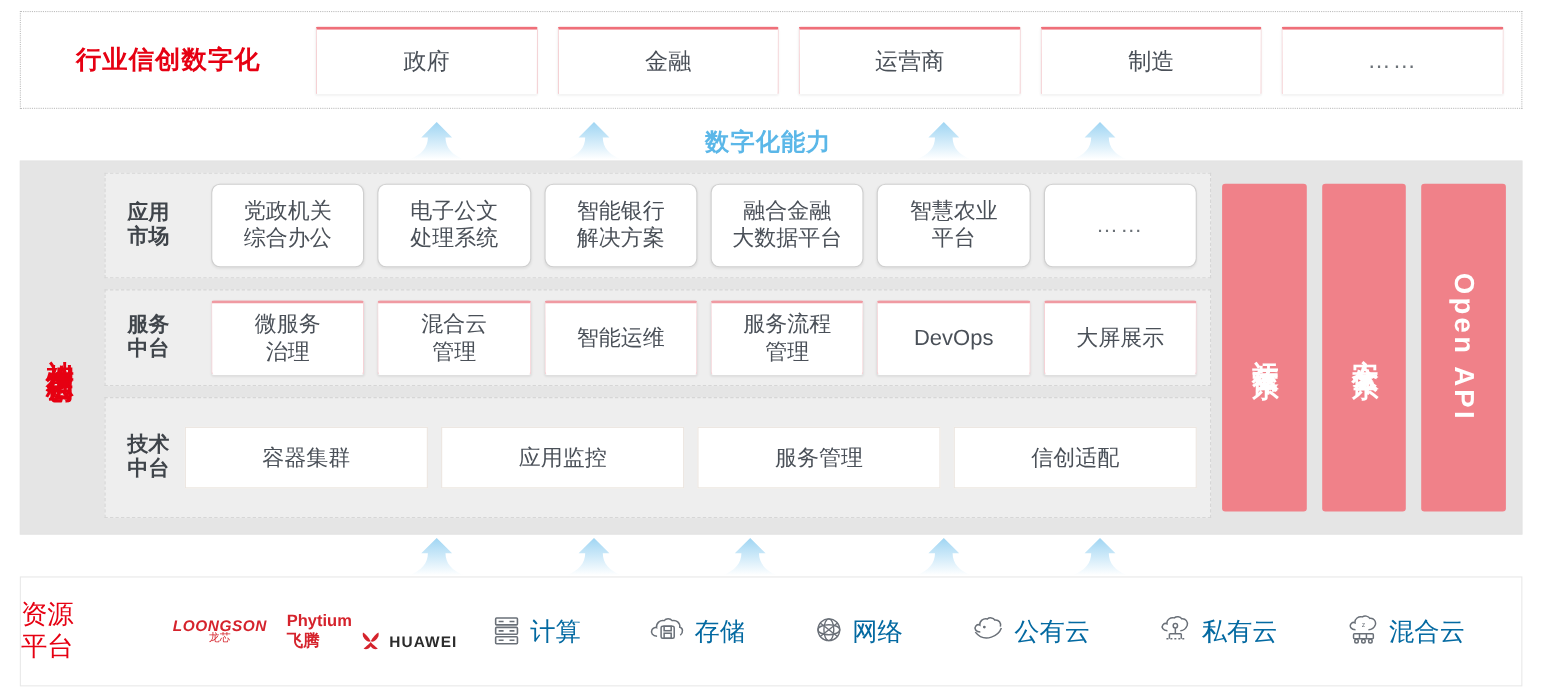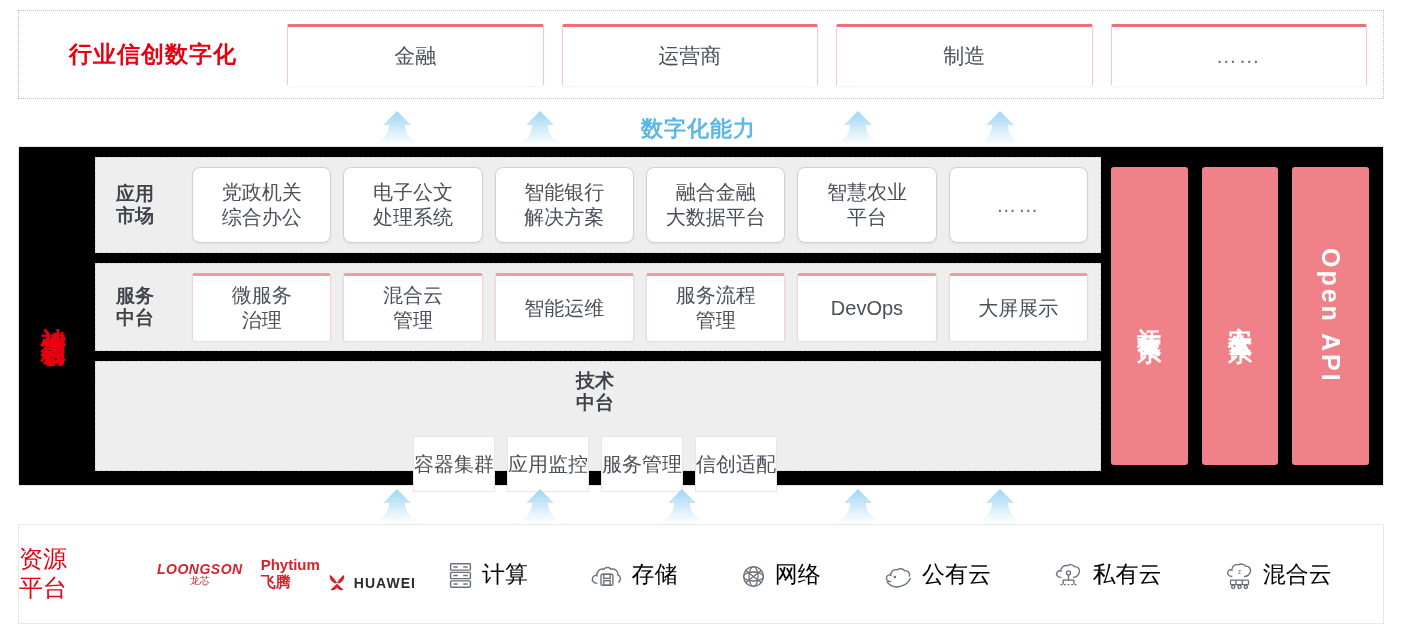--- a/index.html
+++ b/index.html
@@ -47,21 +47,21 @@
     font-size:22px; color:#5bb7e8; font-weight:bold; letter-spacing:1px;
   }
   .uarrow{
     position:absolute; bottom:0; width:54px; height:36px;
   }
   .uarrow svg{ display:block; width:54px; height:36px; }
 
   
   .platform{
     position:absolute; left:18px; top:146px; width:1366px; height:340px;
-    background:#000000;
+    background:#e5e5e5;
     border:1px solid #e4e4e4;
     display:flex;
   }
   .plat-title{
     flex:0 0 70px;
     display:flex; align-items:center; justify-content:center;
     color:#E60012; font-weight:bold; font-size:25px;
     line-height:1.12;
     padding-top:2px;
   }
@@ -73,21 +73,21 @@
   .rows-col{ flex:1; display:flex; flex-direction:column; gap:10px; }
 
   .tier{
     background:#eeeeee;
     border:1px dashed #d6d6d6;
     display:flex; align-items:center;
     padding:8px 12px 8px 6px;
   }
   .tier-app{ height:96px; }
   .tier-svc{ height:88px; }
-  .tier-tech{ height:110px;flex-direction:column; }
+  .tier-tech{ height:110px; }
 
   .tier-label{
     flex:0 0 66px; text-align:center;
     font-size:19px; font-weight:bold; color:#3f444a; line-height:1.15;
   }
   .tier-cards{ display:flex; gap:12px; flex:1;margin-left:24px; }
 
   
   .app-card{
     flex:1; background:#ffffff;
@@ -157,29 +157,30 @@
   }
   .logo-loongson .l2{ font-size:10px; color:#d5232c; }
   .logo-phytium{
     font-size:15px; font-weight:bold; color:#d5232c; letter-spacing:0;
   }
   .logo-huawei{ display:flex; align-items:center; gap:6px; }
   .logo-huawei .hw-mark{ width:22px; height:18px; }
   .logo-huawei .hw-txt{ font-size:14px; font-weight:bold; color:#2b2b2b; letter-spacing:1px; }
 
   .res-items{ flex:1; display:flex; align-items:center; justify-content:space-around; padding-right:20px; }
-  .res-item{ display:flex; align-items:flex-end; gap:8px; font-size:23px; color:#000000; }
+  .res-item{ display:flex; align-items:flex-start; gap:8px; font-size:23px; color:#0369a1; }
   .res-item svg{ display:block; }
 </style>
 </head>
 <body>
 
 <div class="industry-band">
   <div class="industry-title">行业信创数字化</div>
   <div class="industry-cards">
+    <div class="ind-card">政府</div>
     <div class="ind-card">金融</div>
     <div class="ind-card">运营商</div>
     <div class="ind-card">制造</div>
     <div class="ind-card dots">……</div>
   </div>
 </div>
 
 <div class="arrow-row-top">
   <div class="uarrow" style="left:370px">
     <svg viewBox="0 0 54 36">

